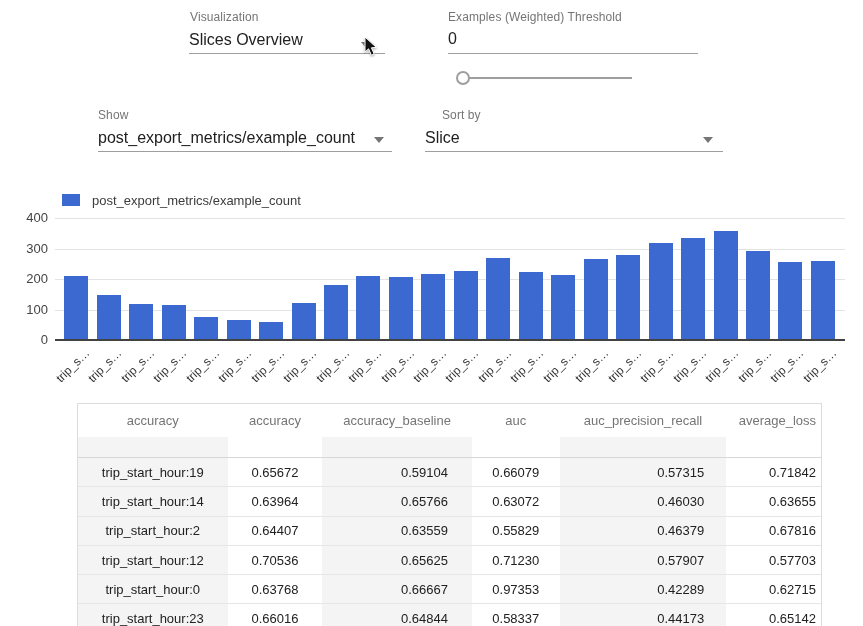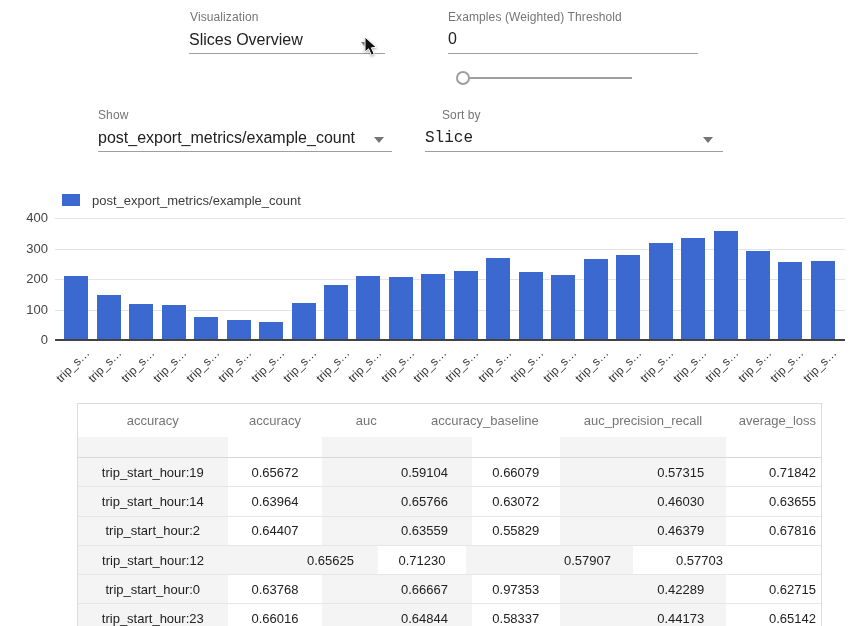--- a/index.html
+++ b/index.html
@@ -78,21 +78,21 @@
   <div class="abs slider-handle" style="left:456px;top:71px;"></div>
 
   <div class="abs ctl-label" style="left:98px;top:108px;text-align:right;">Show</div>
   <div class="abs" style="left:98px;top:129px;width:294px;height:23px;">
     <div class="ctl-value">post_export_metrics/example_count</div>
     <div class="abs dd-arrow" style="left:276px;top:8px;"></div>
   </div>
   <div class="abs underline" style="left:98px;top:151px;width:294px;"></div>
 
   <div class="abs ctl-label" style="left:426px;top:108px;margin-left:16px;">Sort by</div>
-  <div class="abs" style="left:425px;top:129px;width:298px;height:23px;font-family:Liberation Mono, monospace;">
+  <div class="abs" style="left:425px;top:129px;width:298px;height:23px;">
     <div class="ctl-value">Slice</div>
     <div class="abs dd-arrow" style="left:278px;top:8px;"></div>
   </div>
   <div class="abs underline" style="left:425px;top:151px;width:298px;"></div>
 
   <div class="abs legend-swatch" style="left: 62px; top: 194px; background: rgb(59, 105, 207);"></div>
   <div class="abs legend-label" style="left:92px;top:193px;">post_export_metrics/example_count</div>
 
   <div id="chart" class="abs" style="left:0;top:0;width:863px;height:400px;">
       <div class="abs ytick" style="left: 8px; top: 332px;">0</div>
@@ -200,22 +200,22 @@
       <div class="bar" style="left: 810.88px; top: 261.176px; width: 24px; height: 77.824px; background: rgb(59, 105, 207);"></div>
       <div class="xlab-anchor" style="left: 828.88px; top: 346px;">
         <span class="xlab">trip_s…</span>
       </div>
     </div>
 
   <div id="table-card" class="abs card" style="left:77px;top:403px;width:745px;height:224px;">
       <div class="trow thead">
         <div class="cell" style="width: 150px;">accuracy</div>
         <div class="cell" style="width: 95px;">accuracy</div>
+        <div class="cell" style="width: 150px;">accuracy_baseline</div>
         <div class="cell" style="width: 88px;">auc</div>
-        <div class="cell" style="width: 150px;">accuracy_baseline</div>
         <div class="cell" style="width: 167px;">auc_precision_recall</div>
         <div class="cell right" style="width: 95px; padding-right: 5px;">average_loss</div>
       </div>
       <div class="trow tfilter">
         <div class="cell stripe" style="width: 150px;"></div>
         <div class="cell" style="width: 95px;"></div>
         <div class="cell stripe" style="width: 150px;"></div>
         <div class="cell" style="width: 88px;"></div>
         <div class="cell stripe" style="width: 167px;"></div>
         <div class="cell" style="width: 95px;"></div>
@@ -239,20 +239,21 @@
       <div class="trow tdata">
         <div class="cell stripe" style="width: 150px;">trip_start_hour:2</div>
         <div class="cell" style="width: 95px;">0.64407</div>
         <div class="cell right stripe" style="width: 150px; padding-right: 24px;">0.63559</div>
         <div class="cell" style="width: 88px;">0.55829</div>
         <div class="cell right stripe" style="width: 167px; padding-right: 22px;">0.46379</div>
         <div class="cell right" style="width: 95px; padding-right: 5px;">0.67816</div>
       </div>
       <div class="trow tdata">
         <div class="cell stripe" style="width: 150px;">trip_start_hour:12</div>
+        <div class="cell" style="width: 95px;">0.70536</div>
         <div class="cell right stripe" style="width: 150px; padding-right: 24px;">0.65625</div>
         <div class="cell" style="width: 88px;">0.71230</div>
         <div class="cell right stripe" style="width: 167px; padding-right: 22px;">0.57907</div>
         <div class="cell right" style="width: 95px; padding-right: 5px;">0.57703</div>
       </div>
       <div class="trow tdata">
         <div class="cell stripe" style="width: 150px;">trip_start_hour:0</div>
         <div class="cell" style="width: 95px;">0.63768</div>
         <div class="cell right stripe" style="width: 150px; padding-right: 24px;">0.66667</div>
         <div class="cell" style="width: 88px;">0.97353</div>

